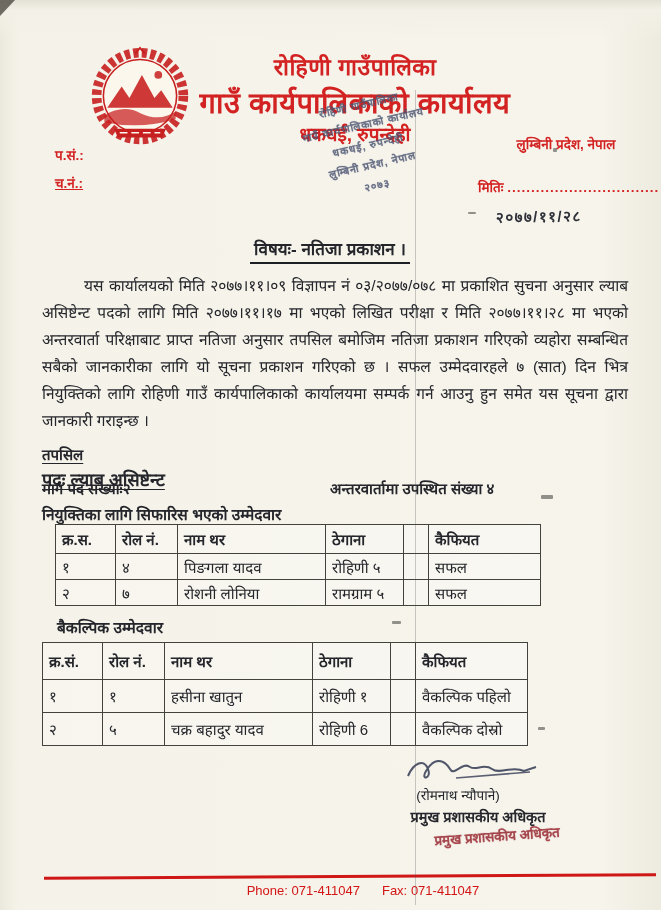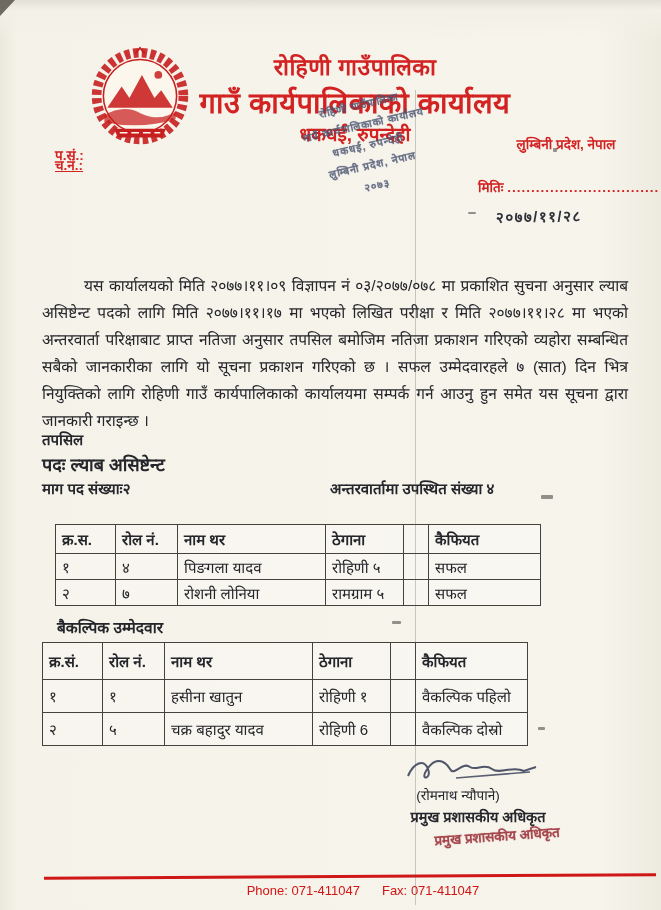--- a/index.html
+++ b/index.html
@@ -20,31 +20,31 @@
   .hdr-2{top:82px;font-size:29px;letter-spacing:.5px;}
   .hdr-3{top:121px;font-size:19px;}
   .ink-stamp{
     left:268px;top:94px;width:200px;text-align:center;
     transform:rotate(-13deg);color:#4b5572;opacity:.82;
     font-size:10.5px;font-weight:bold;line-height:1.95;letter-spacing:1px;
     text-shadow:0 0 1px rgba(75,85,114,.6);
   }
   .ref{color:#d32222;font-weight:bold;font-size:13.5px;}
   .ref-ps{left:55px;top:146px;}
-  .ref-cn{left:55px;top:156px;text-decoration:underline;}
+  .ref-cn{left:55px;top:174px;text-decoration:underline;}
   .province{left:484px;top:135px;width:164px;text-align:center;color:#d32222;font-weight:bold;font-size:13.5px;}
   .miti-row{left:478px;top:178px;color:#d32222;font-weight:bold;font-size:13.5px;white-space:nowrap;}
   .miti-dots{font-weight:bold;letter-spacing:1px;}
   .date-hand{left:496px;top:206px;font-size:15px;font-weight:600;letter-spacing:1.5px;color:#2e3138;transform:rotate(-1deg);}
   
   .subject-wrap{left:180px;top:237px;width:300px;text-align:center;}
   .subject{display:inline-block;font-size:17px;font-weight:bold;border-bottom:2px solid #1d1f24;padding:0 4px 2px 4px;}
   
   .body-par{left:42px;top:272px;width:586px;font-size:15.5px;line-height:27px;text-align:justify;text-indent:42px;}
-  .u{text-underline-offset:3px;}
+  .u{text-decoration:underline;text-underline-offset:3px;margin-top:15px;}
   .lbl{font-weight:bold;font-size:15px;}
   .tapasil{left:42px;top:429px;font-size:15px;}
   .post{left:42px;top:452px;font-size:18px;}
   .demand{left:42px;top:478px;}
   .attended{left:330px;top:478px;}
   .rec-title{left:42px;top:503px;font-size:15.5px;}
   .alt-title{left:57px;top:616px;font-size:15.5px;text-align:center;}
   
   table.res{border-collapse:collapse;background:rgba(255,255,255,.25);}
   table.res th,table.res td{border:1px solid #44423c;font-size:15px;padding:2px 6px;text-align:left;vertical-align:middle;}
@@ -101,27 +101,31 @@
 
   <div class="abs ref ref-ps">प.सं.:</div>
   <div class="abs ref ref-cn">च.नं.:</div>
   <div class="abs province">लुम्बिनी प्रदेश, नेपाल</div>
   <div class="abs miti-row">
     <span>मितिः</span>
     <span class="miti-dots">................................</span>
   </div>
   <div class="abs date-hand">२०७७/११/२८</div>
 
+  <div class="abs subject-wrap">
+    <span class="subject">विषयः- नतिजा प्रकाशन ।</span>
+  </div>
 
   <div class="abs body-par">यस कार्यालयको मिति २०७७।११।०९ विज्ञापन नं ०३/२०७७/०७८ मा प्रकाशित सुचना अनुसार ल्याब असिष्टेन्ट पदको लागि मिति २०७७।११।१७ मा भएको लिखित परीक्षा र मिति २०७७।११।२८ मा भएको अन्तरवार्ता परिक्षाबाट प्राप्त नतिजा अनुसार तपसिल बमोजिम नतिजा प्रकाशन गरिएको व्यहोरा सम्बन्धित सबैको जानकारीका लागि यो सूचना प्रकाशन गरिएको छ । सफल उम्मेदवारहले ७ (सात) दिन भित्र नियुक्तिको लागि रोहिणी गाउँ कार्यपालिकाको कार्यालयमा सम्पर्क गर्न आउनु हुन समेत यस सूचना द्वारा जानकारी गराइन्छ ।</div>
 
   <div class="abs lbl u tapasil">तपसिल</div>
   <div class="abs lbl u post">पदः ल्याब असिष्टेन्ट</div>
   <div class="abs lbl demand">माग पद संख्याः२</div>
   <div class="abs lbl attended">अन्तरवार्तामा उपस्थित संख्या ४</div>
+  <div class="abs lbl rec-title">नियुक्तिका लागि सिफारिस भएको उम्मेदवार</div>
 
   <table class="abs res t1">
     <colgroup>
         <col class="c0">
         <col class="c1">
         <col class="c2">
         <col class="c3">
         <col class="c4">
         <col class="c5">
       </colgroup>

